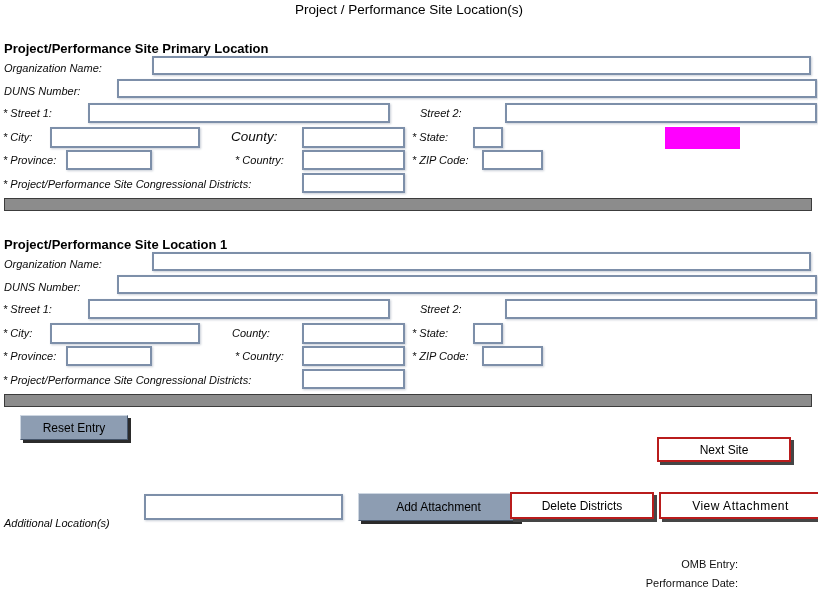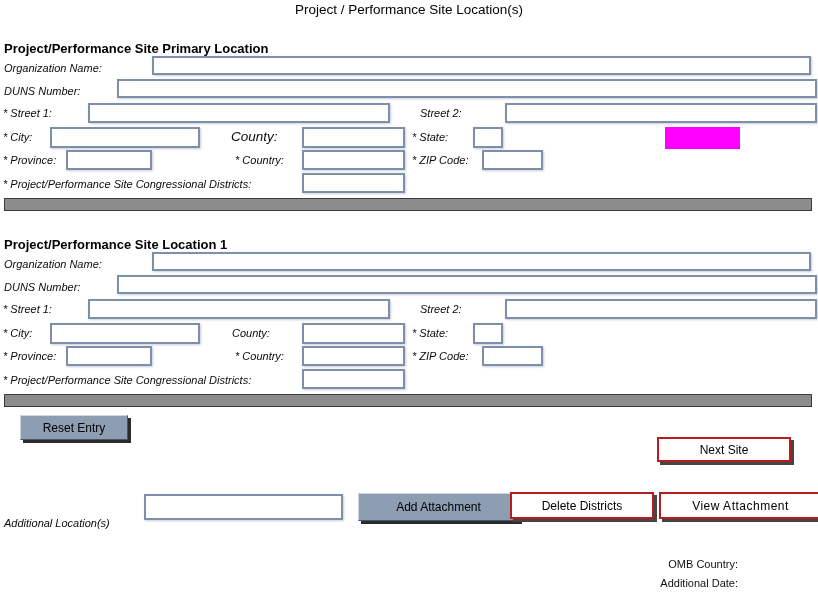--- a/index.html
+++ b/index.html
@@ -100,17 +100,17 @@
   <button class="btn btn-white" style="left:657px;top:437px;width:134px;height:25px;">Next Site</button>
 
   <div class="lbl" style="left:4px;top:501px;margin-top:16px;">Additional Location(s)</div>
   <input class="inp" style="left: 144px; top: 494px; width: 199px; height: 26px;" value="">
 
   <button class="btn btn-steel" style="left:358px;top:493px;width:161px;height:28px;">Add Attachment</button>
   <button class="btn btn-white" style="left:510px;top:492px;width:144px;height:27px;">Delete Districts</button>
   <button class="btn btn-white" style="left:659px;top:492px;width:163px;height:27px;letter-spacing:0.5px;">View Attachment</button>
 
   <div class="footer">
-    <div>OMB Country:</div>
-    <div>Additional Date:</div>
+    <div>OMB Entry:</div>
+    <div>Performance Date:</div>
   </div>
 
 </div>
 
 </body></html>

